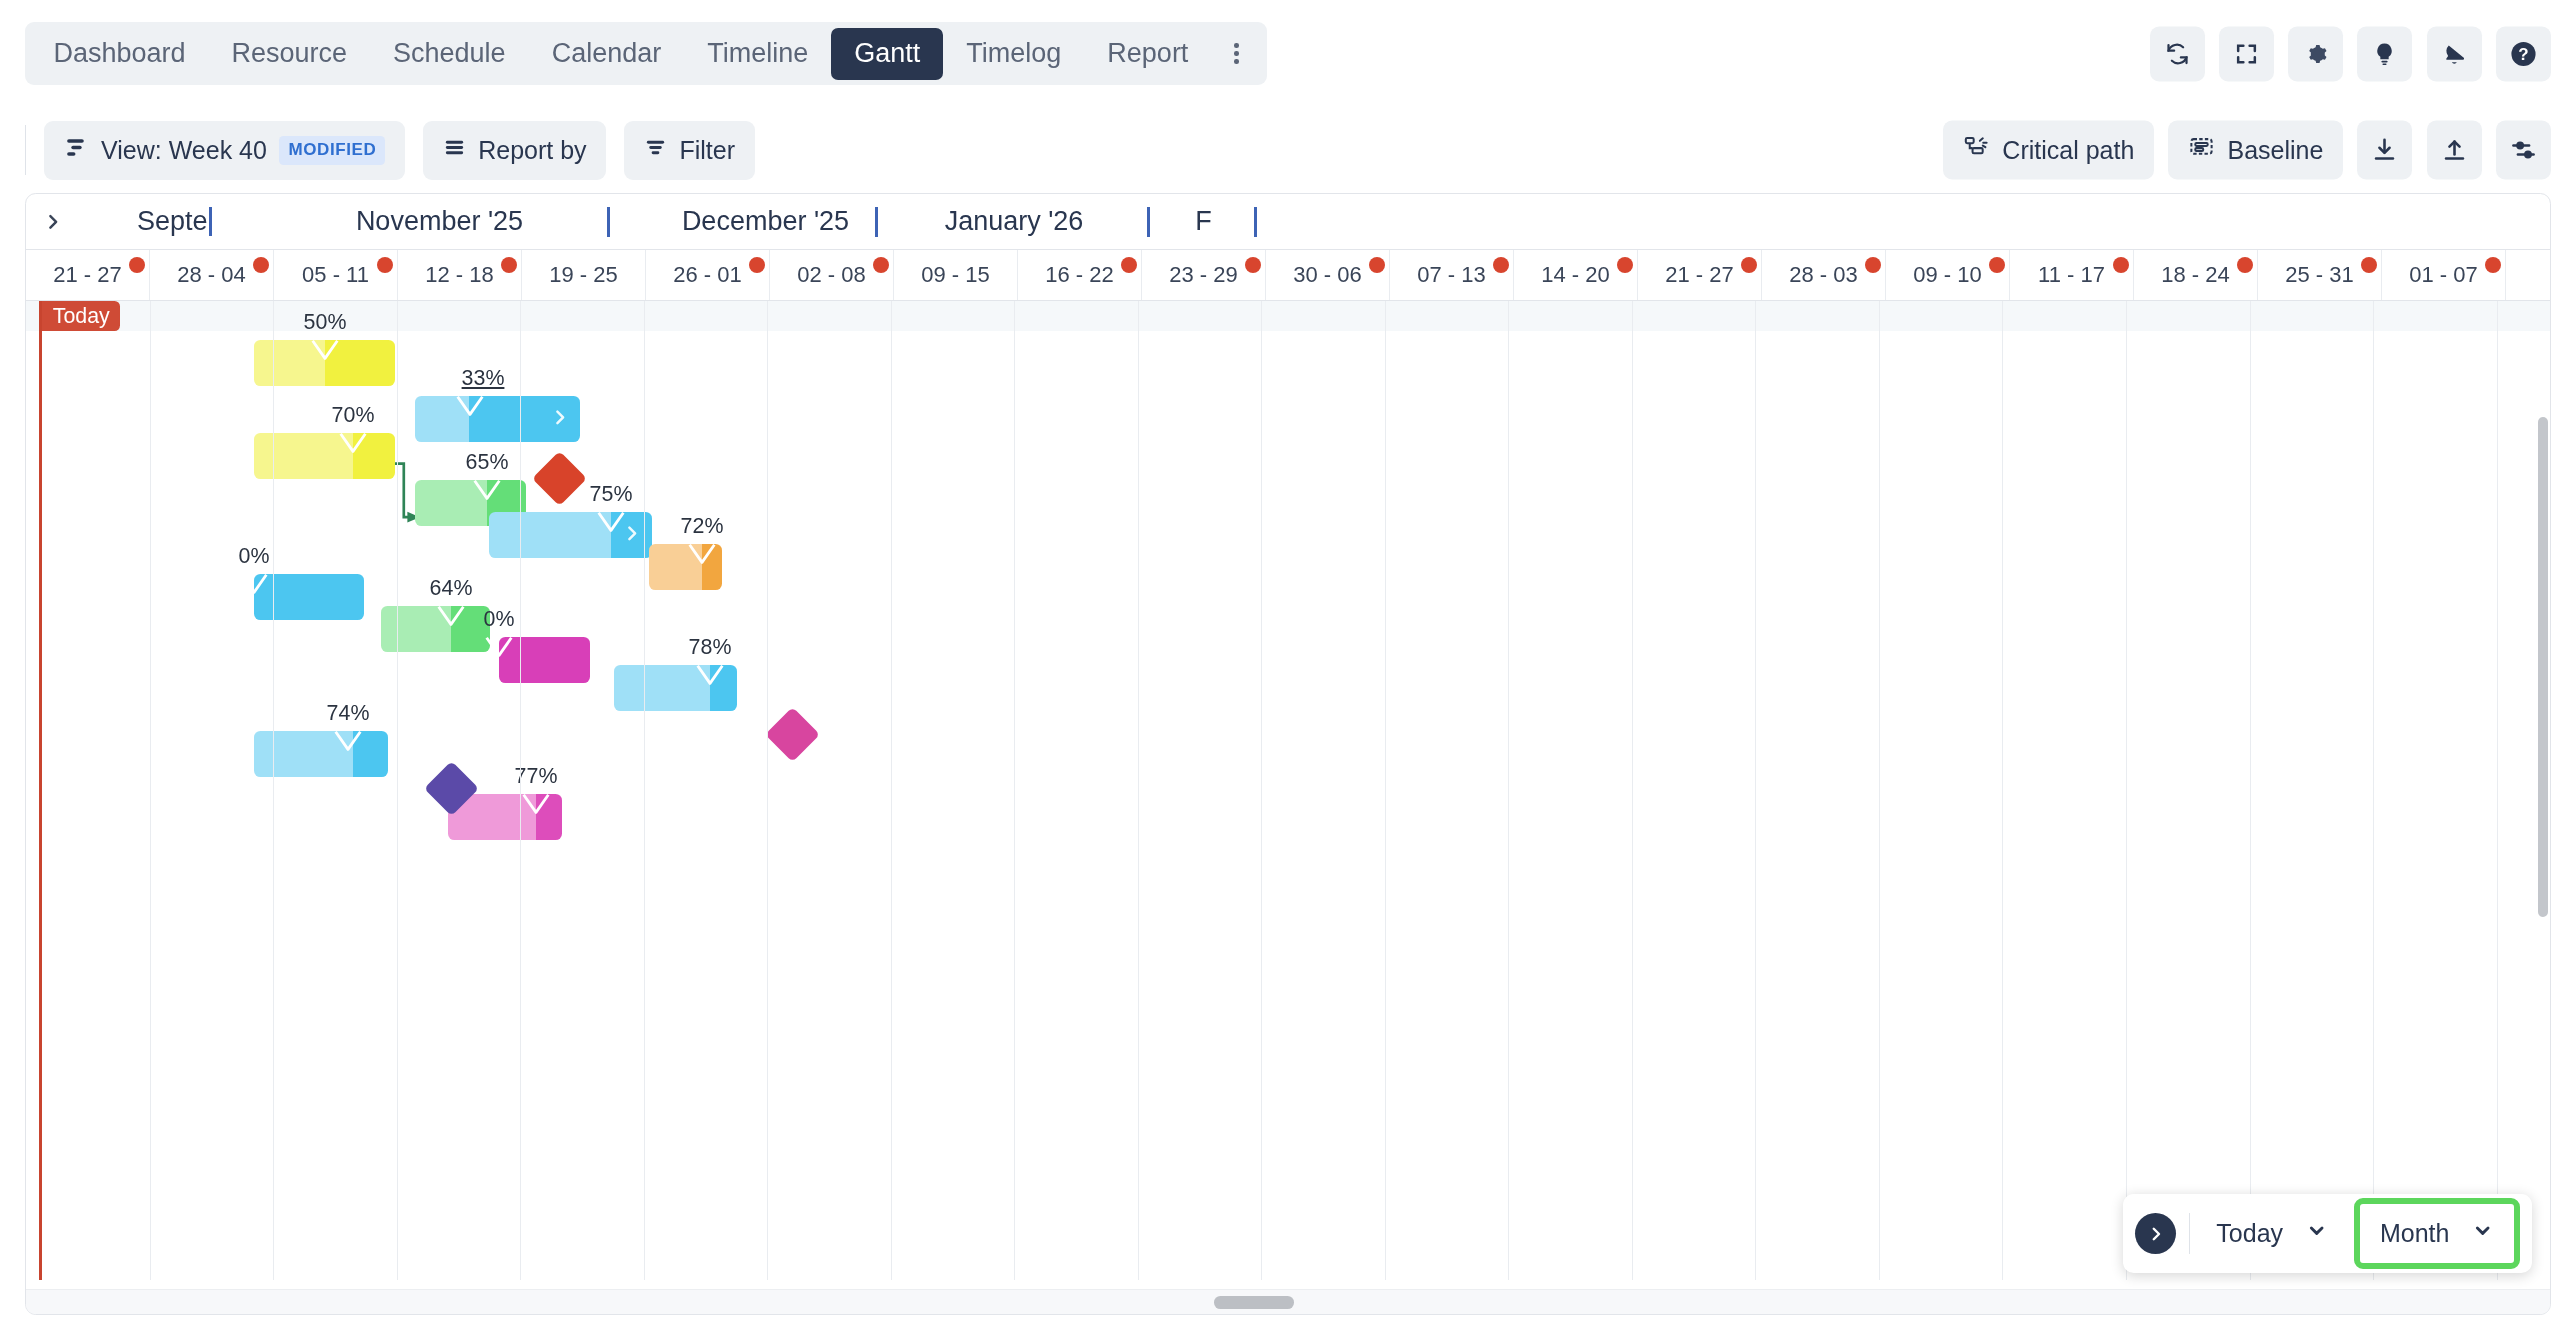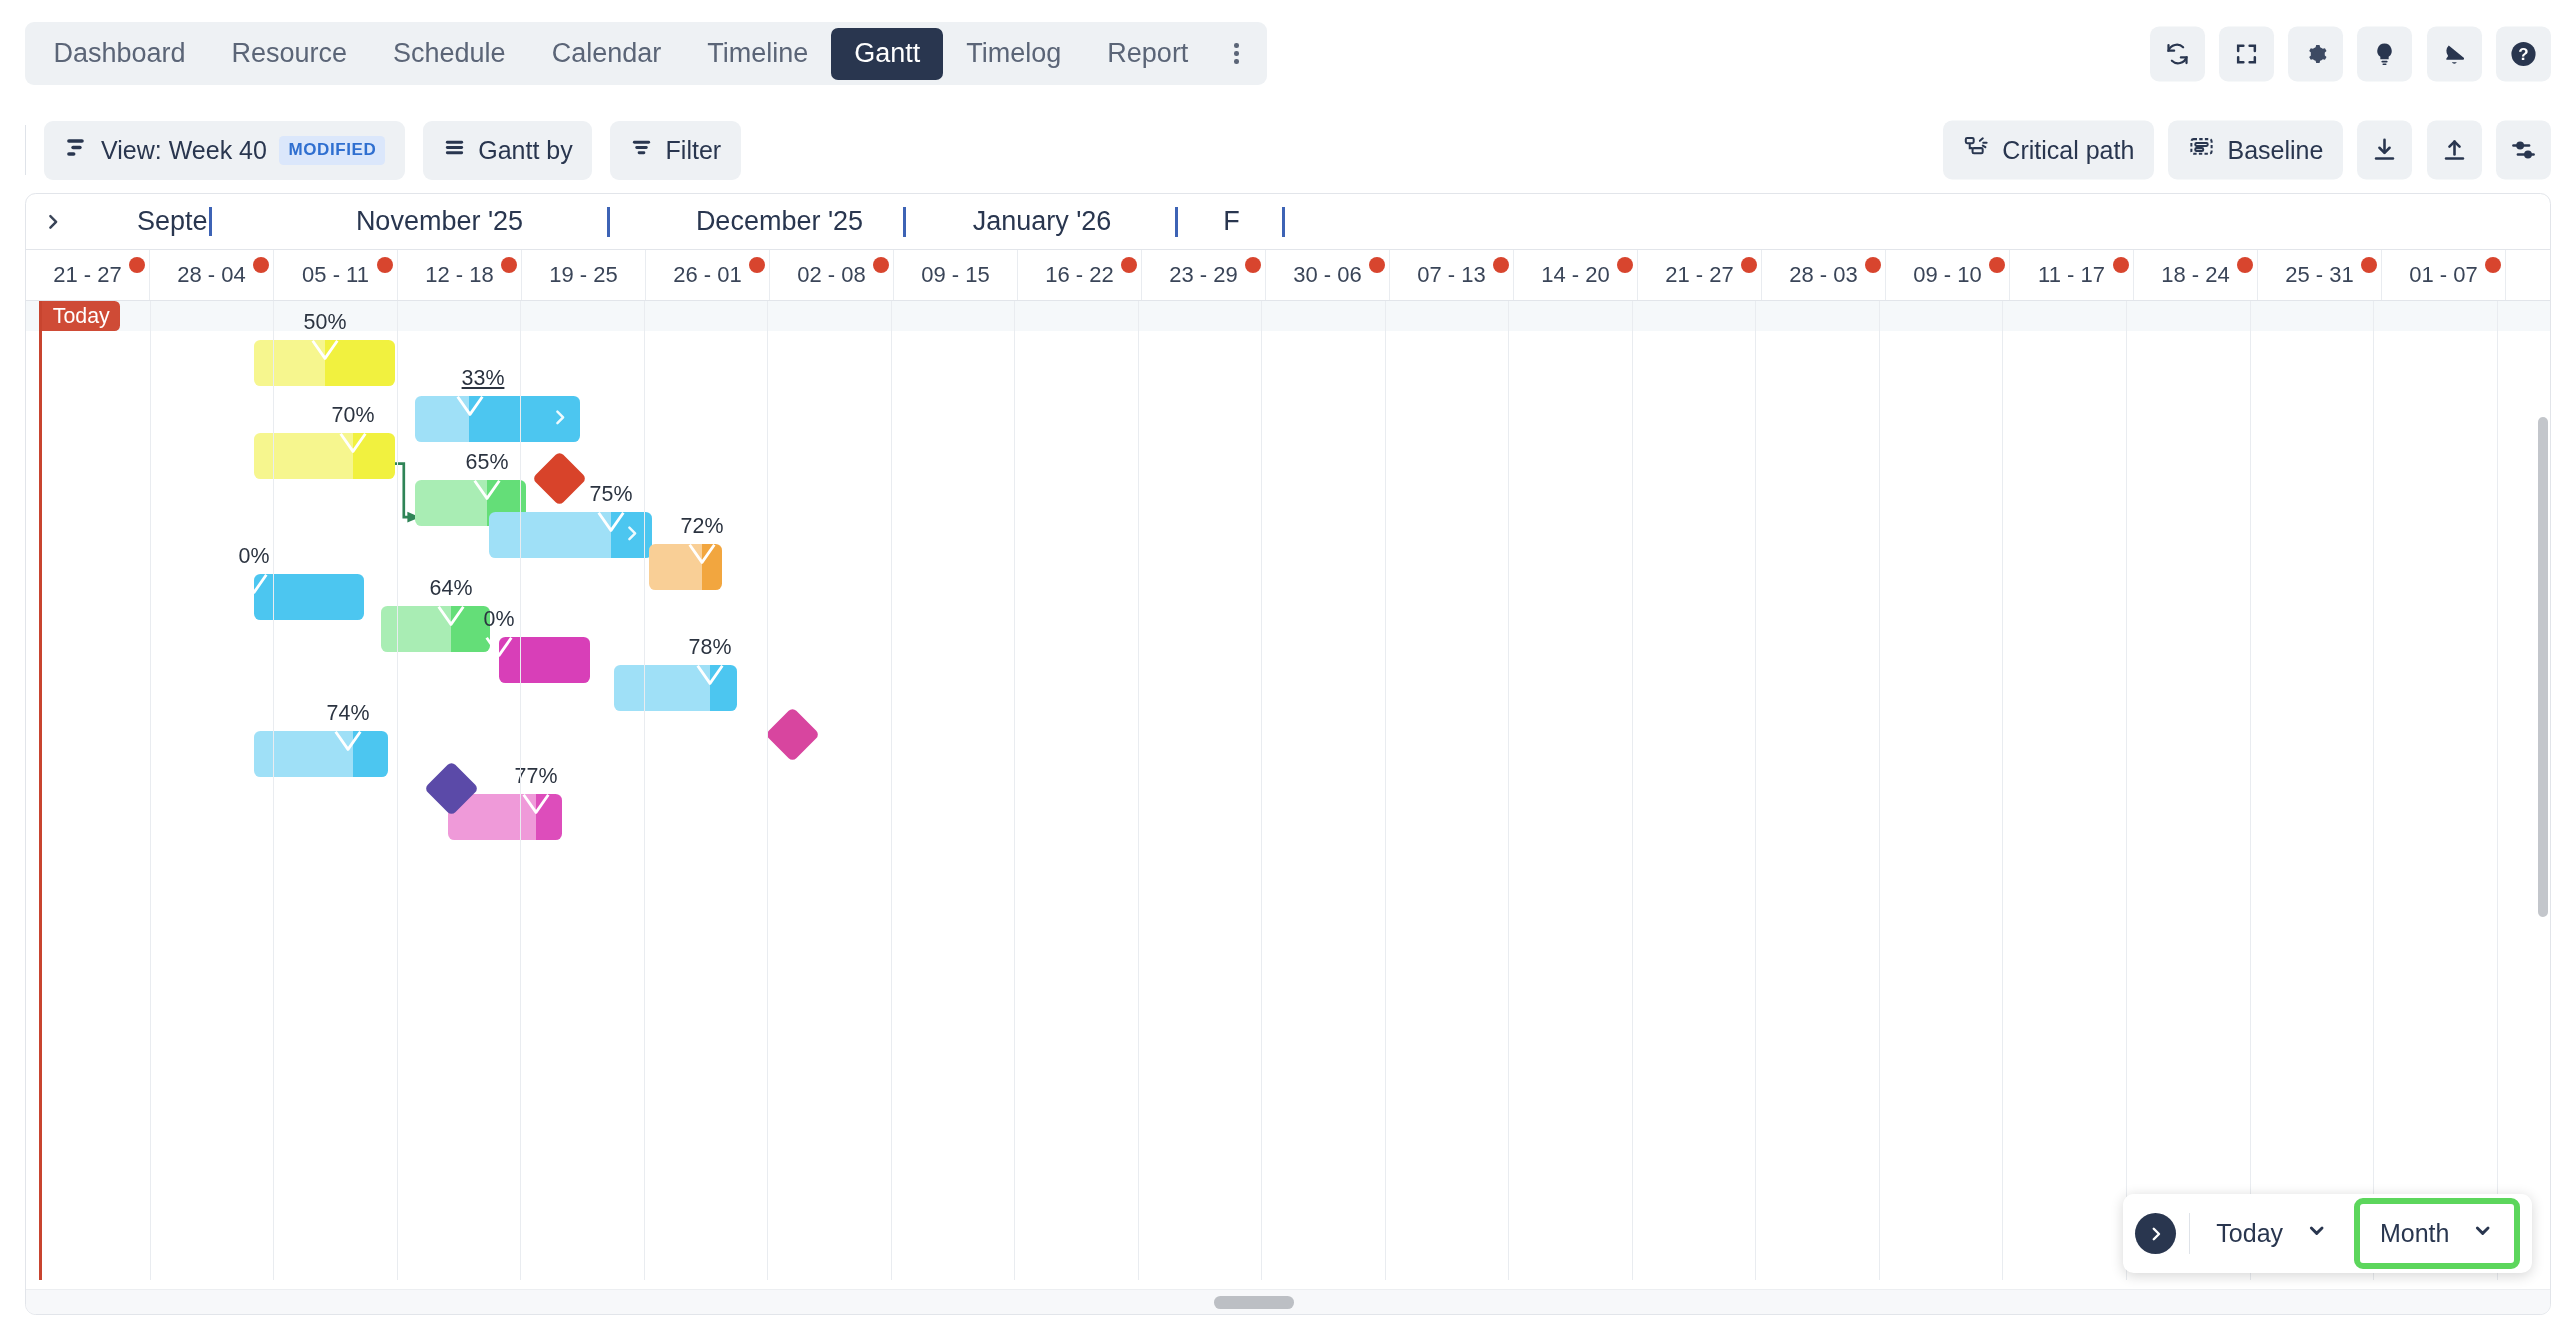--- a/index.html
+++ b/index.html
@@ -403,21 +403,21 @@
   </div>
 
   <div class="pill">
     <span>
       <svg width="23" height="23" viewBox="0 0 24 24" fill="#29364f">
         <rect x="3" y="5" width="18" height="3" rx="1.5"></rect>
         <rect x="3" y="10.5" width="18" height="3" rx="1.5"></rect>
         <rect x="3" y="16" width="18" height="3" rx="1.5"></rect>
       </svg>
     </span>
-    <span>Gantt by</span>
+    <span>Report by</span>
   </div>
 
   <div class="pill">
     <span>
       <svg width="23" height="23" viewBox="0 0 24 24" fill="#29364f">
         <rect x="3" y="5" width="18" height="3" rx="1.5"></rect>
         <rect x="5.5" y="10.5" width="13" height="3" rx="1.5"></rect>
         <rect x="8" y="16" width="8" height="3" rx="1.5"></rect>
       </svg>
     </span>
@@ -481,21 +481,21 @@
     </div>
     <div id="months" style="display:flex;flex:1;">
         <div class="month-cell trunc" style="width: 189px;">
           <span>Septe</span>
           <span class="mcaret"></span>
         </div>
         <div class="month-cell" style="width: 341px;">
           <span>November '25</span>
           <span class="mtick"></span>
         </div>
-        <div class="month-cell" style="width: 296px; padding-left: 43px;">
+        <div class="month-cell" style="width: 268px; padding-left: 43px;">
           <span>December '25</span>
           <span class="mtick"></span>
         </div>
         <div class="month-cell" style="width: 272px;">
           <span>January '26</span>
           <span class="mtick"></span>
         </div>
         <div class="month-cell" style="width: 107px;">
           <span>F</span>
           <span class="mtick"></span>

